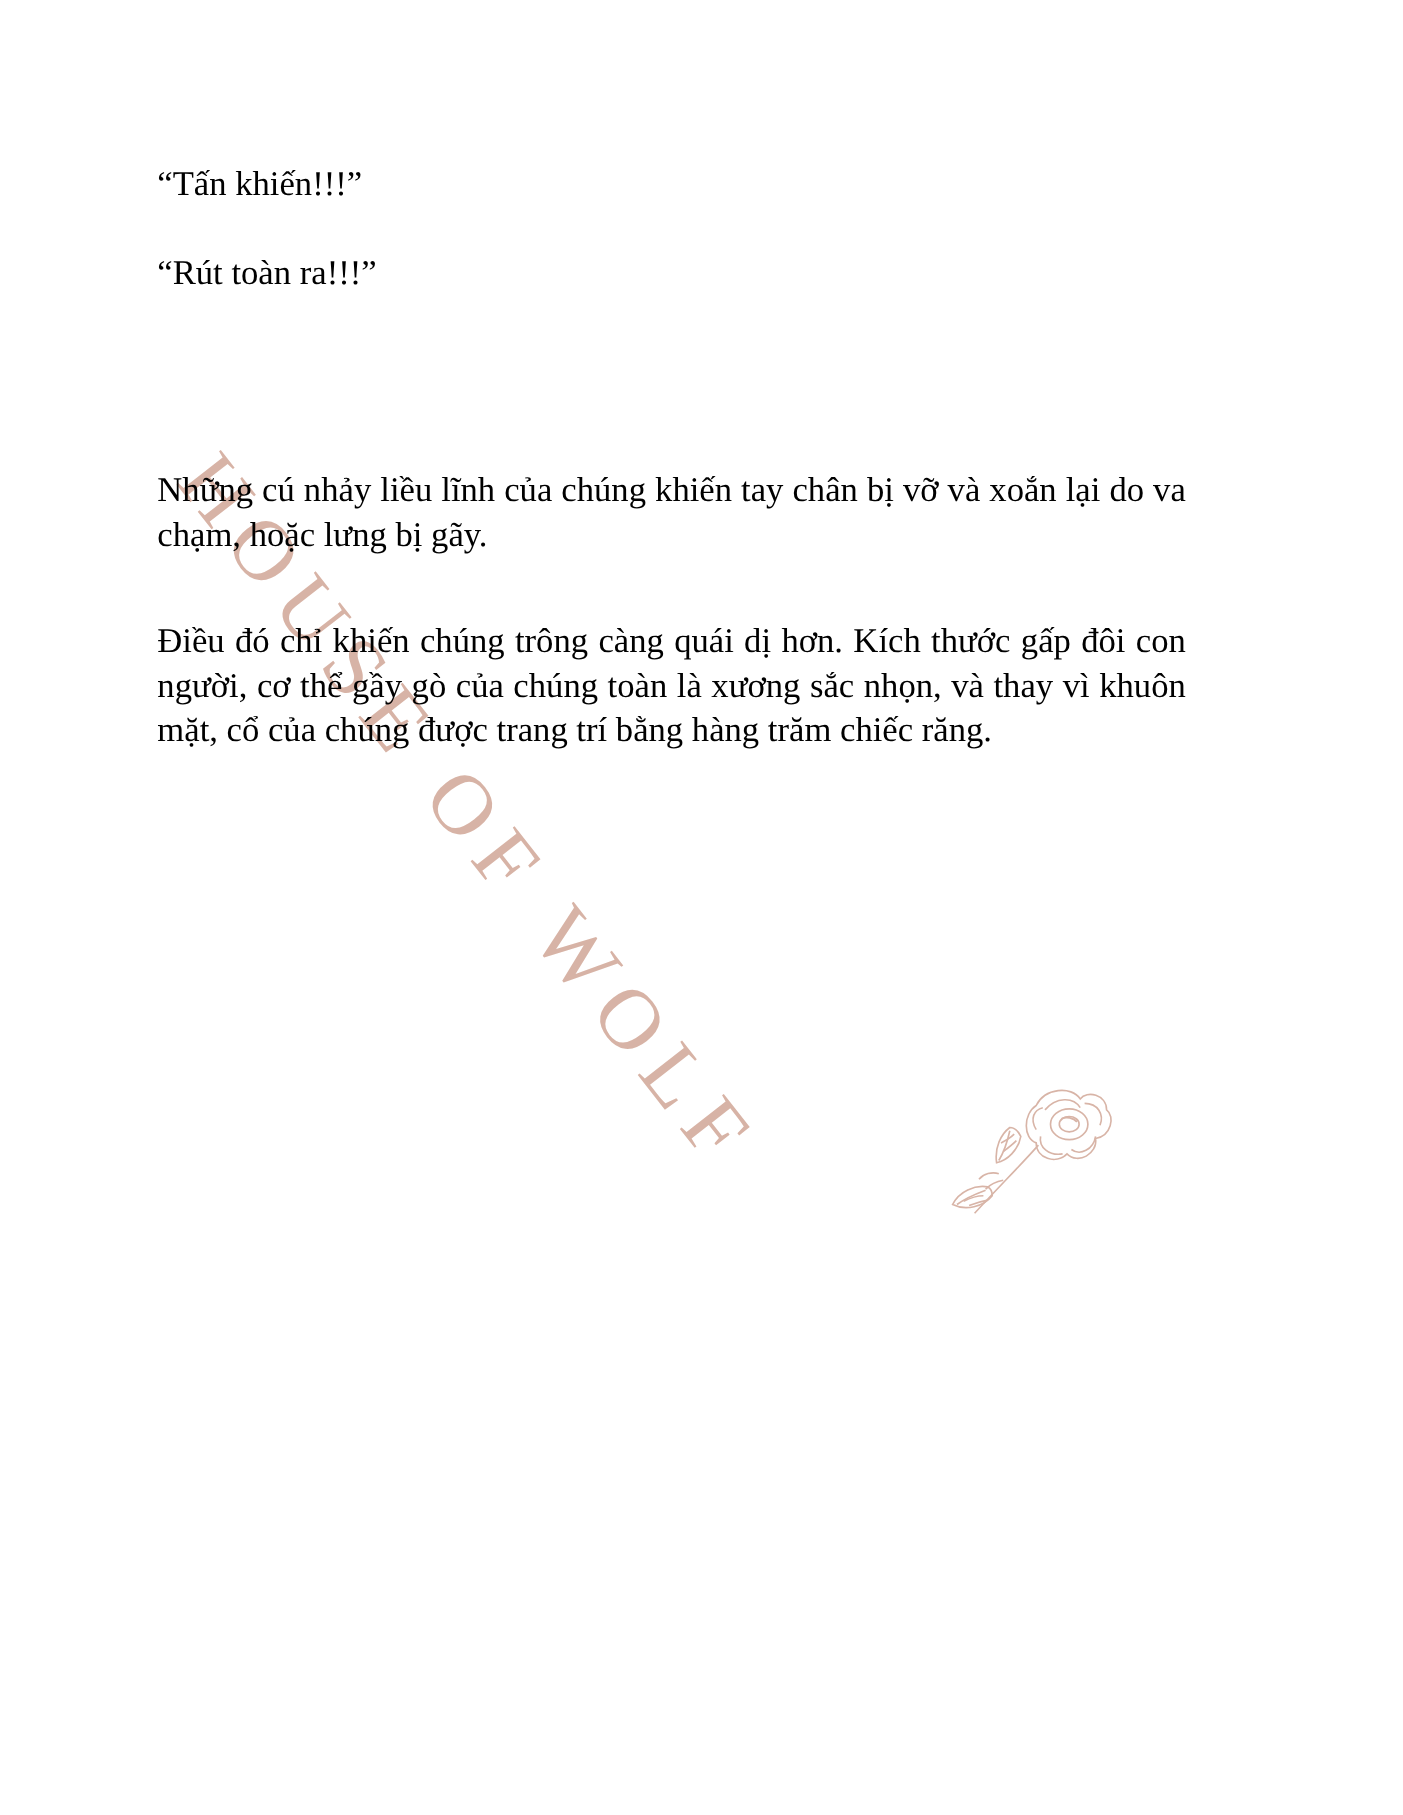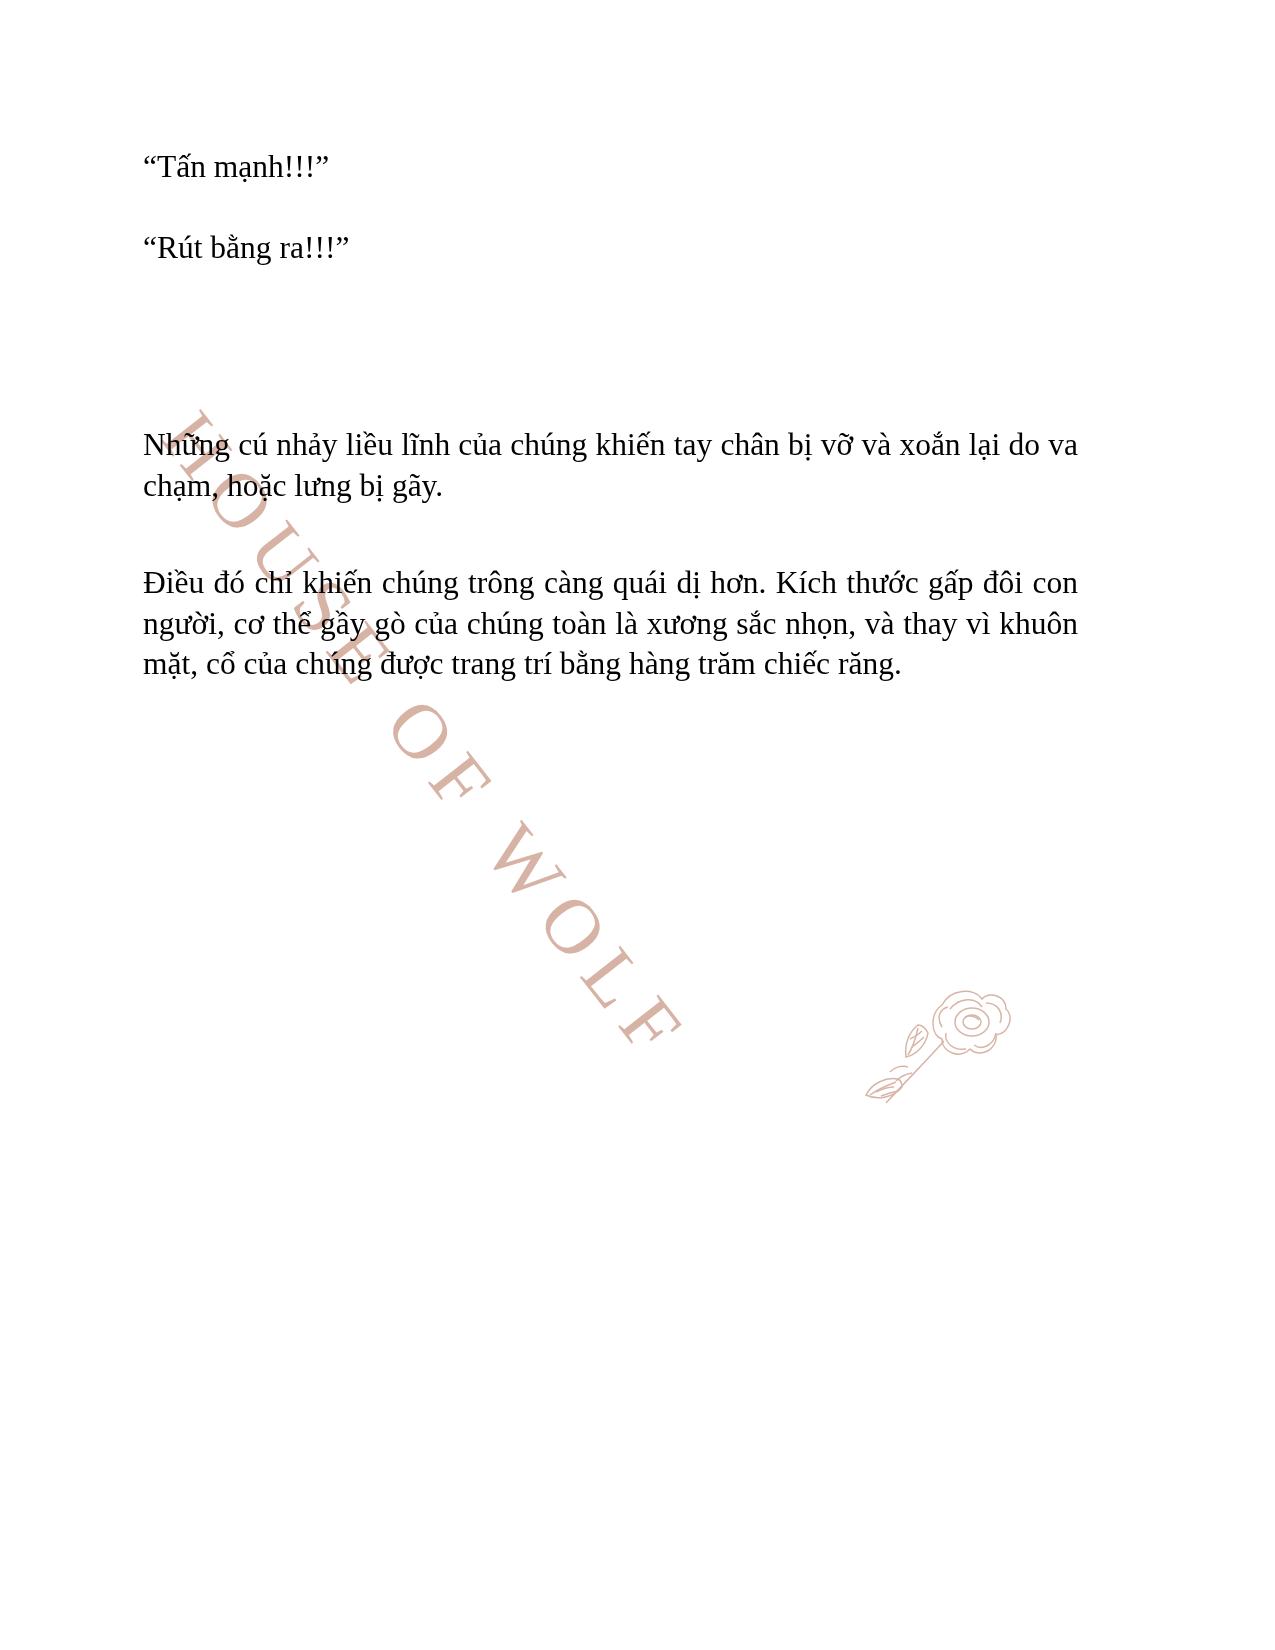--- a/index.html
+++ b/index.html
@@ -109,23 +109,23 @@
         <path d="M60 116 C54 117 48 119 43 121"></path>
 
         <path d="M70 92 C64 90 56 92 52 97"></path>
         <path d="M74 98 C68 99 62 102 58 106"></path>
       </g>
     </svg>
   </div>
 
   <div class="content">
     <div class="spacer-1"></div>
-    <p class="para plain">“Tấn mạnh!!!”</p>
+    <p class="para plain">“Tấn khiến!!!”</p>
     <div class="spacer-2"></div>
-    <p class="para plain">“Rút bằng ra!!!”</p>
+    <p class="para plain">“Rút toàn ra!!!”</p>
     <div class="spacer-3"></div>
     <div class="spacer-4"></div>
     <p class="para">Những cú nhảy liều lĩnh của chúng khiến tay chân bị vỡ và xoắn lại do va chạm, hoặc lưng bị gãy.</p>
     <div class="spacer-5"></div>
     <p class="para">Điều đó chỉ khiến chúng trông càng quái dị hơn. Kích thước gấp đôi con người, cơ thể gầy gò của chúng toàn là xương sắc nhọn, và thay vì khuôn mặt, cổ của chúng được trang trí bằng hàng trăm chiếc răng.</p>
     <div class="spacer-6"></div>
   </div>
 
 </div>
 

